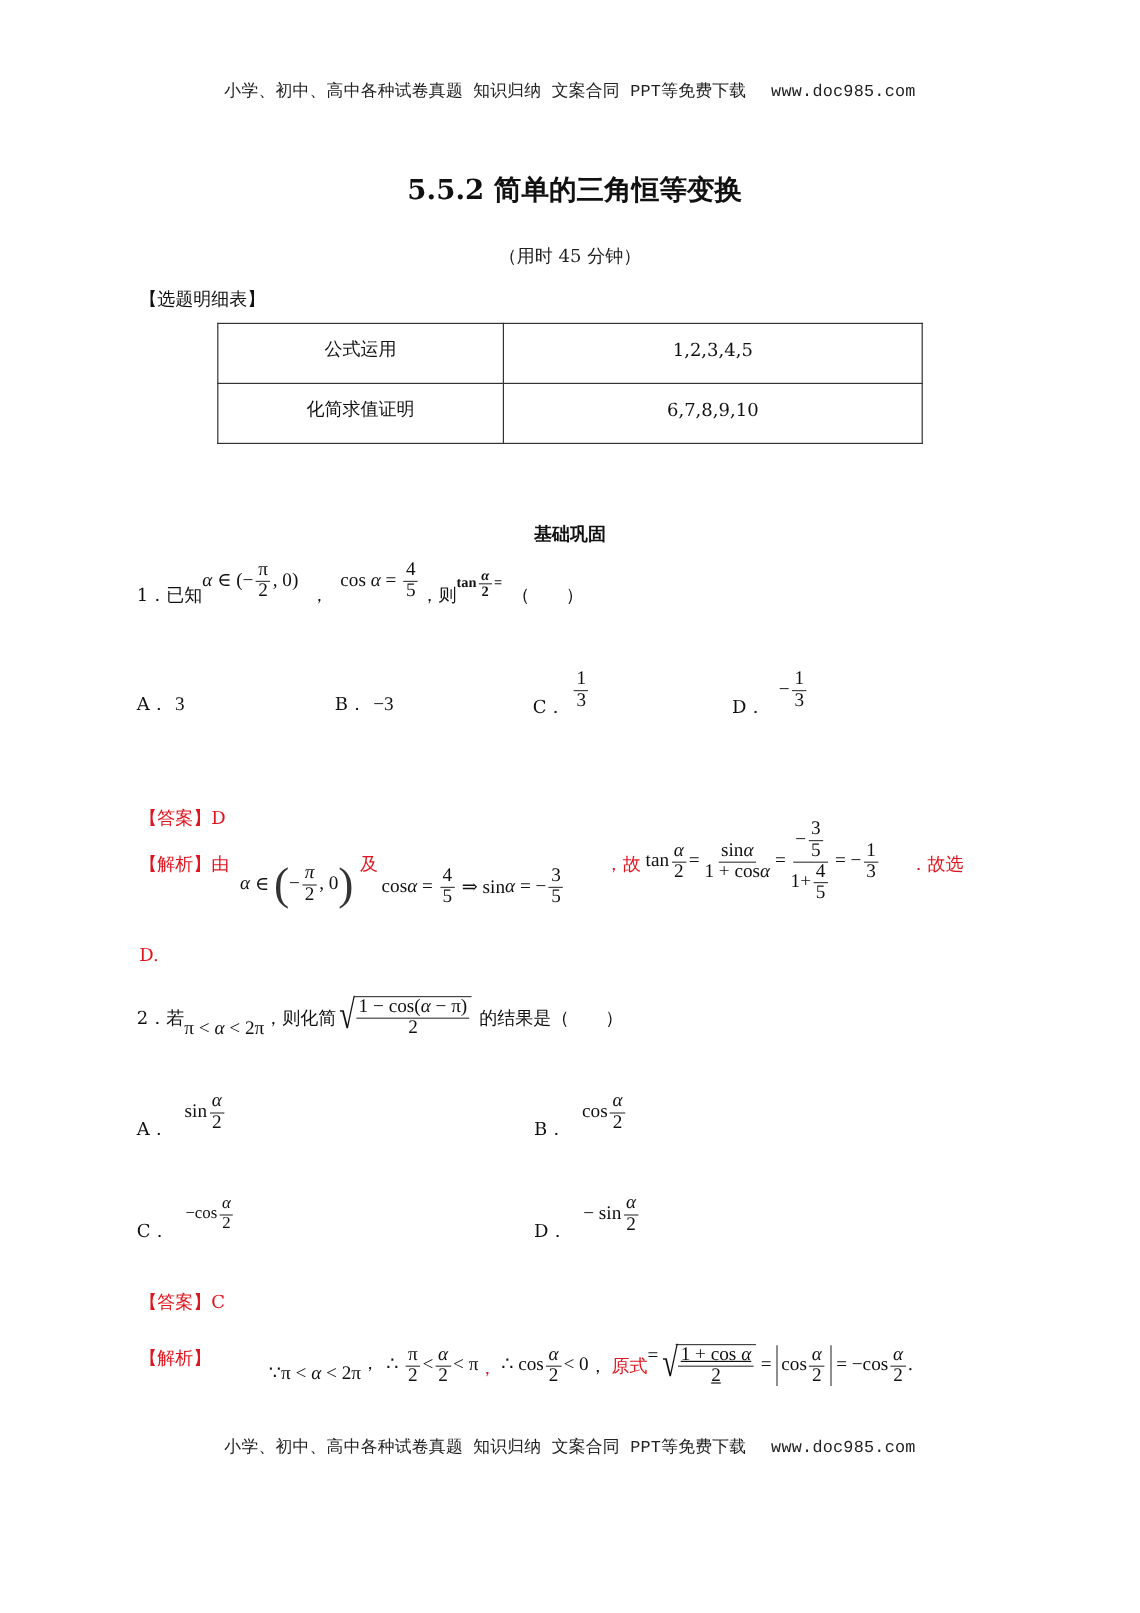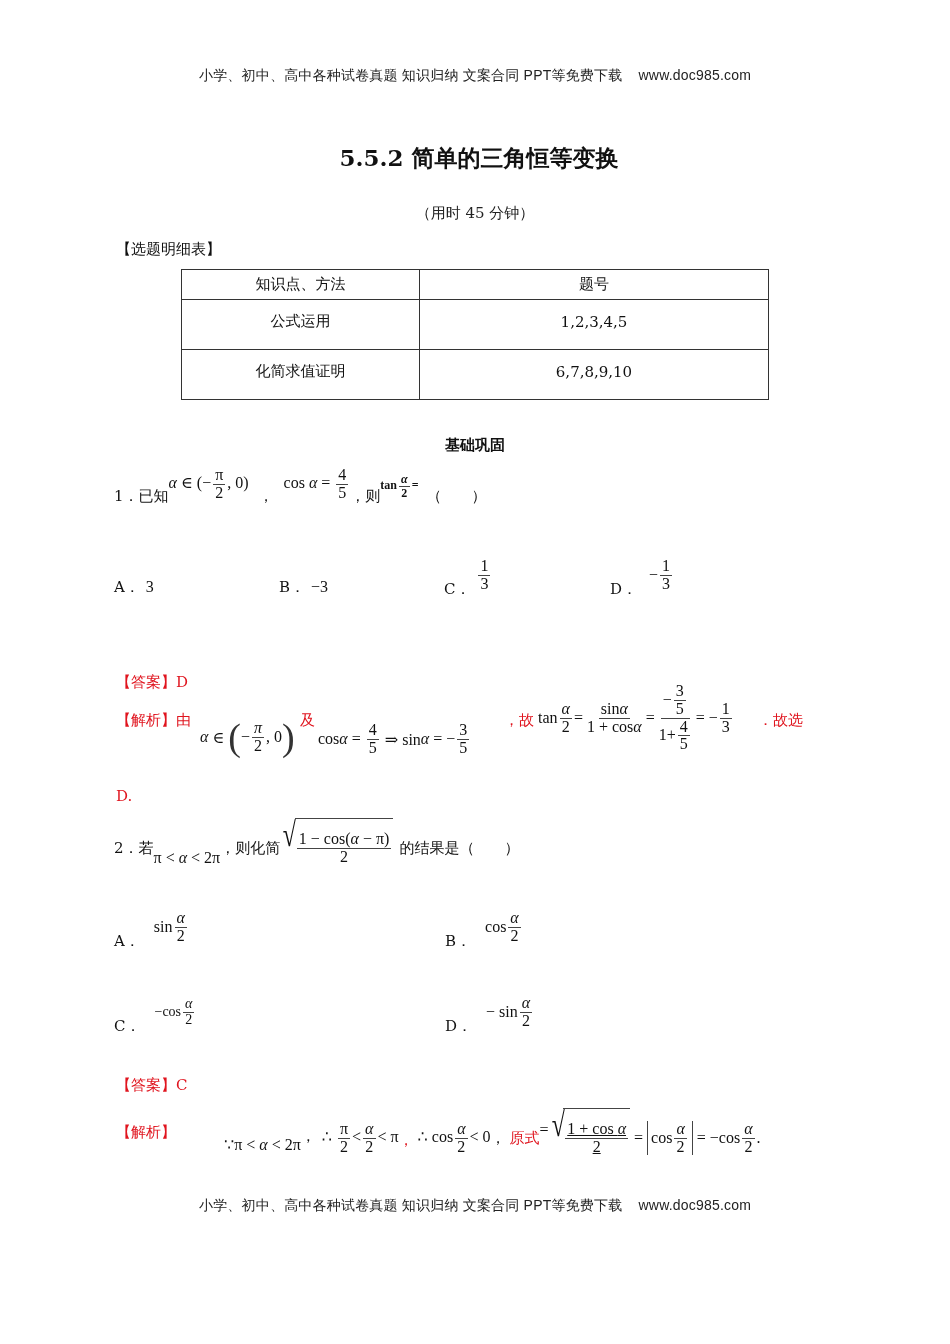--- a/index.html
+++ b/index.html
@@ -4,21 +4,21 @@
   <style>
     html, body { margin: 0; padding: 0; background: #ffffff; }
     body {
       width: 950px; height: 1344px; position: relative; overflow: hidden;
       font-family: "DejaVu Serif", "Liberation Serif", serif;
       color: #111;
     }
     .abs { position: absolute; }
     .banner {
       left: 0; width: 950px; text-align: center;
-      font-family: Liberation Sans, sans-serif;
+      font-family: Liberation Mono, monospace;
       font-size: 14px; color: #222; letter-spacing: 0.2px;
     }
     .banner .url { margin-left: 12px; }
     .title {
       left: 4px; width: 950px; text-align: center; top: 143px;
       font-size: 23px; font-weight: bold; color: #111;
     }
     .subtitle {
       left: 0; width: 950px; text-align: center; top: 204px;
       font-size: 15px; color: #222;
@@ -47,43 +47,39 @@
     .math { font-family: "Liberation Serif", "DejaVu Serif", serif; font-size: 16px; }
     .ital { font-style: italic; }
     .frac {
       display: inline-flex; flex-direction: column; align-items: center;
       vertical-align: middle; line-height: 1.05; margin: 0 2px;
     }
     .frac .num { border-bottom: 1px solid #444; padding: 0 2px; }
     .frac .den { padding: 0 2px; }
     .sqrt { display: inline-flex; align-items: stretch; vertical-align: middle; }
     .sqrt .rad { font-size: 34px; line-height: 1; transform: scaleX(0.7); margin-right: -4px; }
-    .sqrt .body { border-top: 1px solid #444; padding: 12px 2px; }
+    .sqrt .body { border-top: 1px solid #444; padding: 0 2px; }
     .abs-bar { border-left: 1px solid #444; border-right: 1px solid #444; padding: 0 3px; display: inline-flex; align-items: center; }
     .paren-big { font-size: 38px; font-weight: 100; line-height: 1; vertical-align: middle; color: #333; }
     .opt { font-size: 15px; }
   </style>
 </head>
 <body>
 
 <div class="abs banner" style="top:67px;">
   <span>小学、初中、高中各种试卷真题 知识归纳 文案合同 PPT等免费下载</span>
   <span class="url">www.doc985.com</span>
 </div>
 
 <div class="abs title">5.5.2 简单的三角恒等变换</div>
 <div class="abs subtitle">（用时 45 分钟）</div>
 
 <div class="abs section-label">【选题明细表】</div>
 <table class="detail">
   <tbody>
-      <tr class="tr-h">
-    <td class="c1">知识点、方法</td>
-    <td>题号</td>
-  </tr>
   <tr class="tr-1">
     <td class="c1"><span class="cell-text">公式运用</span></td>
     <td><span class="cell-text">1,2,3,4,5</span></td>
   </tr>
   <tr class="tr-2">
     <td class="c1"><span class="cell-text">化简求值证明</span></td>
     <td><span class="cell-text">6,7,8,9,10</span></td>
   </tr>
 </tbody>
   </table>

